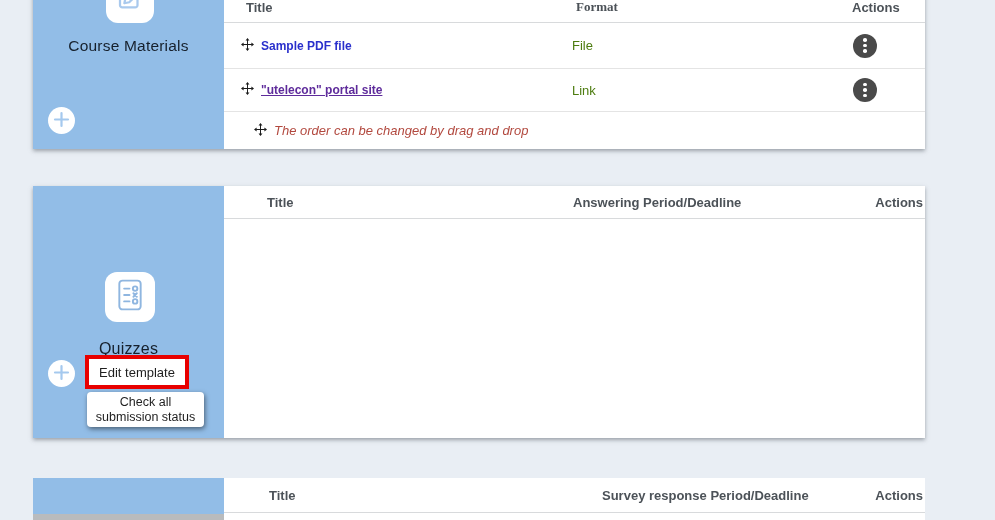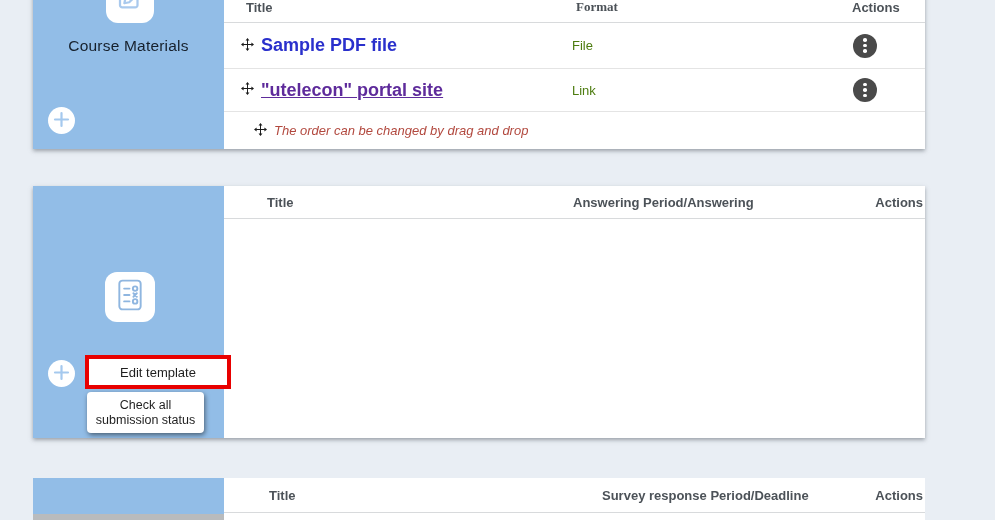--- a/index.html
+++ b/index.html
@@ -40,27 +40,27 @@
   .plus-button {
     position:absolute; width:27px; height:27px; border-radius:50%;
     background:#fff; border:none; display:flex; align-items:center; justify-content:center;
     cursor:pointer; padding:0;
   }
   #materials-plus { left:15px; top:116px; }
   #quizzes-plus   { left:15px; top:174px; }
 
   
   .menu-item-highlight {
-    position:absolute; left:52px; top:169px; width:146px; height:34px;
+    position:absolute; left:52px; top:169px; width:104px; height:34px;
     background:#fff; border:4px solid #e80000;
     display:flex; align-items:center; justify-content:center;
     font-size:13px; color:#1f1f1f; cursor:pointer; z-index:5;
   }
   .menu-item-plain {
-    position:absolute; left:54px; top:206px; width:117px; height:41px;
+    position:absolute; left:54px; top:206px; width:117px; height:35px;
     background:#fff; border-radius:4px;
     box-shadow:1px 2px 5px rgba(0,0,0,0.5);
     display:flex; align-items:center; justify-content:center; text-align:center;
     font-size:12.5px; line-height:14.5px; color:#1f1f1f; cursor:pointer; z-index:5;
     padding:2px 4px;
   }
 
   
   .header-row { position:relative; border-bottom:1px solid #d8dadc; }
   #materials-header { height:32px; }
@@ -71,21 +71,21 @@
 
   .trow {
     display:grid; grid-template-columns:348px 280px 1fr;
     align-items:center; border-bottom:1px solid #e4e4e4;
   }
   #row-0 { height:46px; }
   #row-1 { height:43px; }
   #row-note { height:37px; border-bottom:none;margin-left:13px; }
   .cell-title { display:flex; align-items:center; gap:7px; padding-left:17px; }
   .drag-handle { display:flex; align-items:center; cursor:move; background:none; border:none; padding:0; }
-  .row-link { font-size:18px; font-weight:bold; text-decoration:none; cursor:pointer; }
+  .row-link { font-size:12px; font-weight:bold; text-decoration:none; cursor:pointer; }
   .link-unvisited { color:#2a30cc; }
   .link-visited   { color:#5e2b9b; text-decoration:underline; }
   .cell-format { font-size:13px; color:#4d7c0f; }
   .cell-actions { display:flex; justify-content:flex-end; padding-right:48px; }
   .kebab-button {
     width:24px; height:24px; border-radius:50%; background:#4a4a4a; border:none;
     display:flex; flex-direction:column; align-items:center; justify-content:center;
     gap:2px; cursor:pointer; padding:0;
   }
   .kebab-button span { width:3.5px; height:3.5px; border-radius:50%; background:#fff; display:block; }
@@ -218,40 +218,41 @@
             <rect x="3" y="1.5" width="20" height="27" rx="3"></rect>
             <path d="M7.5 9 H12.5"></path> 
               <circle cx="17.8" cy="9" r="2.1"></circle>
             <path d="M7.5 15 H12.5"></path> 
               <path d="M16.2 13.4 l3.2 3.2 M19.4 13.4 l-3.2 3.2"></path>
             <path d="M7.5 21 H12.5"></path> 
               <circle cx="17.8" cy="21" r="2.1"></circle>
           </svg>
         </span>
       </div>
+      <div class="sidebar-label" id="quizzes-label">Quizzes</div>
       <button class="plus-button" id="quizzes-plus">
         <span>
           <svg width="17" height="17" viewBox="0 0 17 17" fill="none" stroke="#a5c9ee" stroke-width="2.2" stroke-linecap="round">
             <path d="M8.5 2 V15 M2 8.5 H15"></path>
           </svg>
         </span>
       </button>
 
       <div class="menu-item-highlight">
         <span>Edit template</span>
       </div>
       <div class="menu-item-plain">
         <span>Check all submission status</span>
       </div>
     </div>
 
     <div class="table">
       <div class="header-row" id="quizzes-header">
         <span class="hcell-mid" id="qh-title">Title</span>
-        <span class="hcell-mid" id="qh-period">Answering Period/Answering</span>
+        <span class="hcell-mid" id="qh-period">Answering Period/Deadline</span>
         <span class="hcell-mid" id="qh-actions">Actions</span>
       </div>
       <div></div>
     </div>
   </div>
 
   <div class="section" id="section-surveys">
     <div class="sidebar" id="surveys-sidebar">
       <div class="blue-part"></div>
       <div id="surveys-scroll-thumb"></div>

